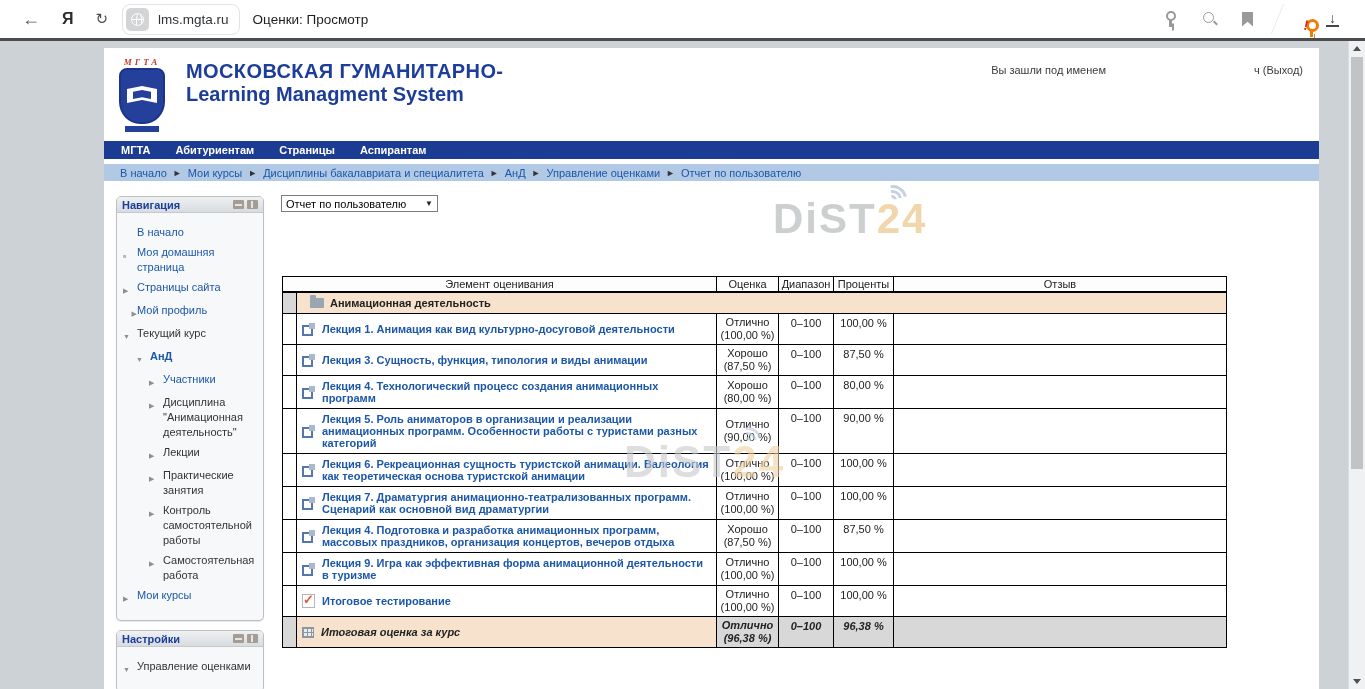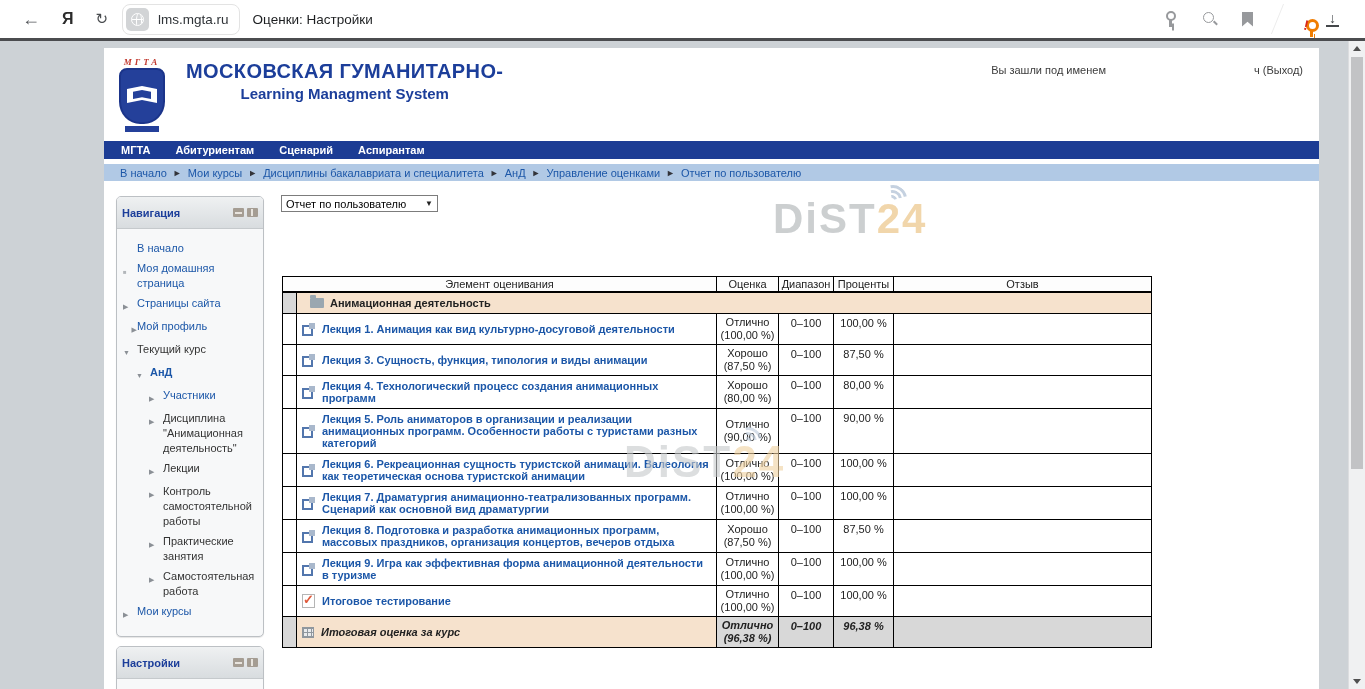--- a/index.html
+++ b/index.html
@@ -51,38 +51,38 @@
   .sb-thumb { position:absolute; left:2px; right:2px; top:16px; height:412px; background:#c2c3c5; }
 
   
   .site-header { position:relative; height:93px; }
   .logo { position:absolute; left:7px; top:9px; width:62px; height:80px; }
   .logo-word { font-family:"Liberation Serif", serif; font-style:italic; font-weight:bold; font-size:9px; letter-spacing:3px; color:#c23a30; text-align:center; }
   .logo-shield { width:46px; height:56px; margin:1px auto 0; background:#24409a; border-radius:8px 8px 46% 46%/8px 8px 40% 40%; position:relative; border:2px solid #1b348a; }
   .logo-shield::before { content:""; position:absolute; left:6px; top:16px; width:30px; height:17px; background:#fff; clip-path:polygon(0 18%,50% 0,100% 18%,100% 100%,50% 82%,0 100%); }
   .logo-shield::after { content:""; position:absolute; left:12px; top:20px; width:18px; height:9px; background:#24409a; clip-path:polygon(0 20%,50% 0,100% 20%,100% 100%,50% 80%,0 100%); }
   .logo-ribbon { width:40px; height:6px; margin:2px auto 0; background:linear-gradient(90deg,#fff 0 8%,#24409a 8% 92%,#fff 92%); border-radius:2px; }
-  .site-title { position:absolute; left:82px; top:12px; color:#1c3e9a; font-weight:bold;text-align:center; }
+  .site-title { position:absolute; left:82px; top:12px; color:#1c3e9a; font-weight:bold; }
   .st-1, .st-2 { font-size:20px; line-height:23px; letter-spacing:.4px; }
-  .st-3 { font-size:15px; line-height:22px; }
+  .st-3 { font-size:20px; line-height:22px; }
   .login-info { position:absolute; right:16px; top:16px; font-size:11px; color:#3c3c3c; }
   .login-gap { display:inline-block; width:148px; }
 
   
   .nav-bar { height:18px; background:#1c3c94; display:flex; align-items:center; gap:25px; padding-left:17px; }
   .nav-item { color:#fff; font-size:11px; font-weight:bold; }
   .nav-gap { height:5px; background:#fff; }
   .breadcrumb { height:17px; background:#b1c9e5; display:flex; align-items:center; gap:6px; padding-left:16px; font-size:11px; }
   .bc-link { color:#1c57a8; }
   .bc-sep { color:#33343a; font-size:9px; }
 
   
   .sidebar { position:absolute; left:12px; top:148px; width:148px; }
   .block { border:1px solid #bcc0c4; border-radius:5px; background:#f7f8f9; overflow:hidden; margin-bottom:9px; box-shadow:0 1px 1px rgba(0,0,0,.10); }
-  .block-header { height:32px; background:linear-gradient(#eff1f2,#d8dcdf); border-bottom:1px solid #c5c9cc; display:flex; align-items:center; justify-content:space-between; padding:0 5px; }
+  .block-header { height:16px; background:linear-gradient(#eff1f2,#d8dcdf); border-bottom:1px solid #c5c9cc; display:flex; align-items:center; justify-content:space-between; padding:0 5px; }
   .block-title { font-size:11px; font-weight:bold; color:#1c3e9a; }
   .block-icons { display:flex; gap:3px; }
   .bi { width:11px; height:9px; background:#a59d93; border-radius:1px; position:relative; }
   .bi-min::after { content:""; position:absolute; left:2px; right:2px; top:3.5px; height:2px; background:#e8e4de; }
   .bi-dock::after { content:""; position:absolute; left:4px; top:1px; bottom:1px; width:2px; background:#e8e4de; }
   .block-body { padding:7px 4px 9px; }
   .tree-item { display:flex; align-items:flex-start; margin:5px 0; font-size:11px; line-height:15px; }
   .tw { flex:0 0 14px; font-size:7px; color:#8b9096; padding-top:3px; }
   .tw-b { font-size:6px; color:#b2b6ba; padding-top:4px; }
   .tree-label { color:#333; }
@@ -99,21 +99,21 @@
   .wm-gray { color:#c7cacc; } .wm-orange { color:#f0d2a2; }
   .wm-1 { left:492px; top:2px; font-size:42px; opacity:.9; }
   .wm-2 { left:343px; top:244px; font-size:44px; opacity:.62; }
   .wm-arcs { position:absolute; width:30px; height:30px; }
   .wm-1 .wm-arcs { left:104px; top:-12px; } .wm-2 .wm-arcs { left:108px; top:-12px; }
   .wm-arcs i { position:absolute; border:3px solid transparent; border-top-color:#bfcddd; border-radius:50%; transform:rotate(34deg); }
   .arc1 { width:10px; height:10px; left:10px; top:12px; }
   .arc2 { width:19px; height:19px; left:6px; top:7px; }
   .arc3 { width:28px; height:28px; left:2px; top:2px; }
 
-  .grade-table { position:absolute; left:1px; top:83px; width:870px; border-collapse:collapse; table-layout:fixed; font-size:11px; background:#fff; }
+  .grade-table { position:absolute; left:1px; top:83px; width:945px; border-collapse:collapse; table-layout:fixed; font-size:11px; background:#fff; }
   .grade-table th, .grade-table td { border:1px solid #000; }
   .grade-table th { font-weight:normal; color:#222; height:15px; border-bottom:2px solid #000; background:#fdfdfd; text-align:center; }
   .indent-cell { background:#fff; }
   .cat-row td { height:22px; }
   .cat-row .indent-cell, .total-row .indent-cell { background:#d8d8d8; }
   .cat-cell { background:#f6e2cd; font-weight:bold; padding-left:13px; color:#222; }
   .cat-inner { display:flex; align-items:center; gap:6px; }
   .name-cell { padding:4px 4px 4px 5px; vertical-align:middle; }
   .name-inner { display:flex; align-items:center; gap:7px; }
   .row-link { color:#1c57a8; font-weight:bold; text-decoration:none; }
@@ -140,21 +140,21 @@
     <span class="icon-back">←</span>
     <span class="yandex-logo">Я</span>
     <span class="icon-refresh">↻</span>
   </div>
   <div class="url-pill">
     <span class="globe-chip">
         <span class="globe"></span>
       </span>
     <span class="url-text">lms.mgta.ru</span>
   </div>
-  <span class="page-title-text">Оценки: Настройки</span>
+  <span class="page-title-text">Оценки: Просмотр</span>
   <div class="b-right">
     <span class="icon-keyg"></span>
     <span class="icon-findg"></span>
     <span class="icon-bookmark"></span>
     <span class="b-sep"></span>
     <span class="keyo-wrap"><span class="icon-keyo"></span><span class="keyo-excl">!</span></span>
     <span class="icon-download">
         <span class="dl-arrow">↓</span>
         <span class="dl-base"></span>
       </span>
@@ -178,21 +178,21 @@
       </div>
       <div class="login-info">
         <span>Вы зашли под именем</span><span class="login-gap"></span><span>ч</span>
         <span>(Выход)</span>
       </div>
     </div>
 
     <div class="nav-bar">
         <span class="nav-item">МГТА</span>
         <span class="nav-item">Абитуриентам</span>
-        <span class="nav-item">Сценарий</span>
+        <span class="nav-item">Страницы</span>
         <span class="nav-item">Аспирантам</span>
       </div>
     <div class="nav-gap"></div>
     <div class="breadcrumb">
         <span class="bc-link">В начало</span>
         <span class="bc-sep">►</span>
         <span class="bc-link">Мои курсы</span>
         <span class="bc-sep">►</span>
         <span class="bc-link">Дисциплины бакалавриата и специалитета</span>
         <span class="bc-sep">►</span>
@@ -244,25 +244,25 @@
             <div class="tree-item" style="padding-left: 28px;">
               <span class="tw">▶</span>
               <span class="tree-label">Дисциплина "Анимационная деятельность"</span>
             </div>
             <div class="tree-item" style="padding-left: 28px;">
               <span class="tw">▶</span>
               <span class="tree-label">Лекции</span>
             </div>
             <div class="tree-item" style="padding-left: 28px;">
               <span class="tw">▶</span>
+              <span class="tree-label">Практические занятия</span>
+            </div>
+            <div class="tree-item" style="padding-left: 28px;">
+              <span class="tw">▶</span>
               <span class="tree-label">Контроль самостоятельной работы</span>
-            </div>
-            <div class="tree-item" style="padding-left: 28px;">
-              <span class="tw">▶</span>
-              <span class="tree-label">Практические занятия</span>
             </div>
             <div class="tree-item" style="padding-left: 28px;">
               <span class="tw">▶</span>
               <span class="tree-label">Самостоятельная работа</span>
             </div>
             <div class="tree-item" style="padding-left: 2px;">
               <span class="tw">▶</span>
               <span class="tree-label link">Мои курсы</span>
             </div>
           </div>
@@ -429,21 +429,21 @@
               </td>
               <td class="range-cell">0–100</td>
               <td class="pct-cell">100,00 %</td>
               <td class="fb-cell"></td>
             </tr>
             <tr class="grade-row">
               <td class="indent-cell"></td>
               <td class="name-cell">
                 <span class="name-inner">
                   <span class="icon-lesson"></span>
-                  <a class="row-link">Лекция 8. Подготовка и разработка анимационных программ, массовых праздников, организация концертов, вечеров отдыха</a>
+                  <a class="row-link">Лекция 4. Подготовка и разработка анимационных программ, массовых праздников, организация концертов, вечеров отдыха</a>
                 </span>
               </td>
               <td class="grade-cell">
                 <div>Хорошо</div>
                 <div>(87,50 %)</div>
               </td>
               <td class="range-cell">0–100</td>
               <td class="pct-cell">87,50 %</td>
               <td class="fb-cell"></td>
             </tr>

